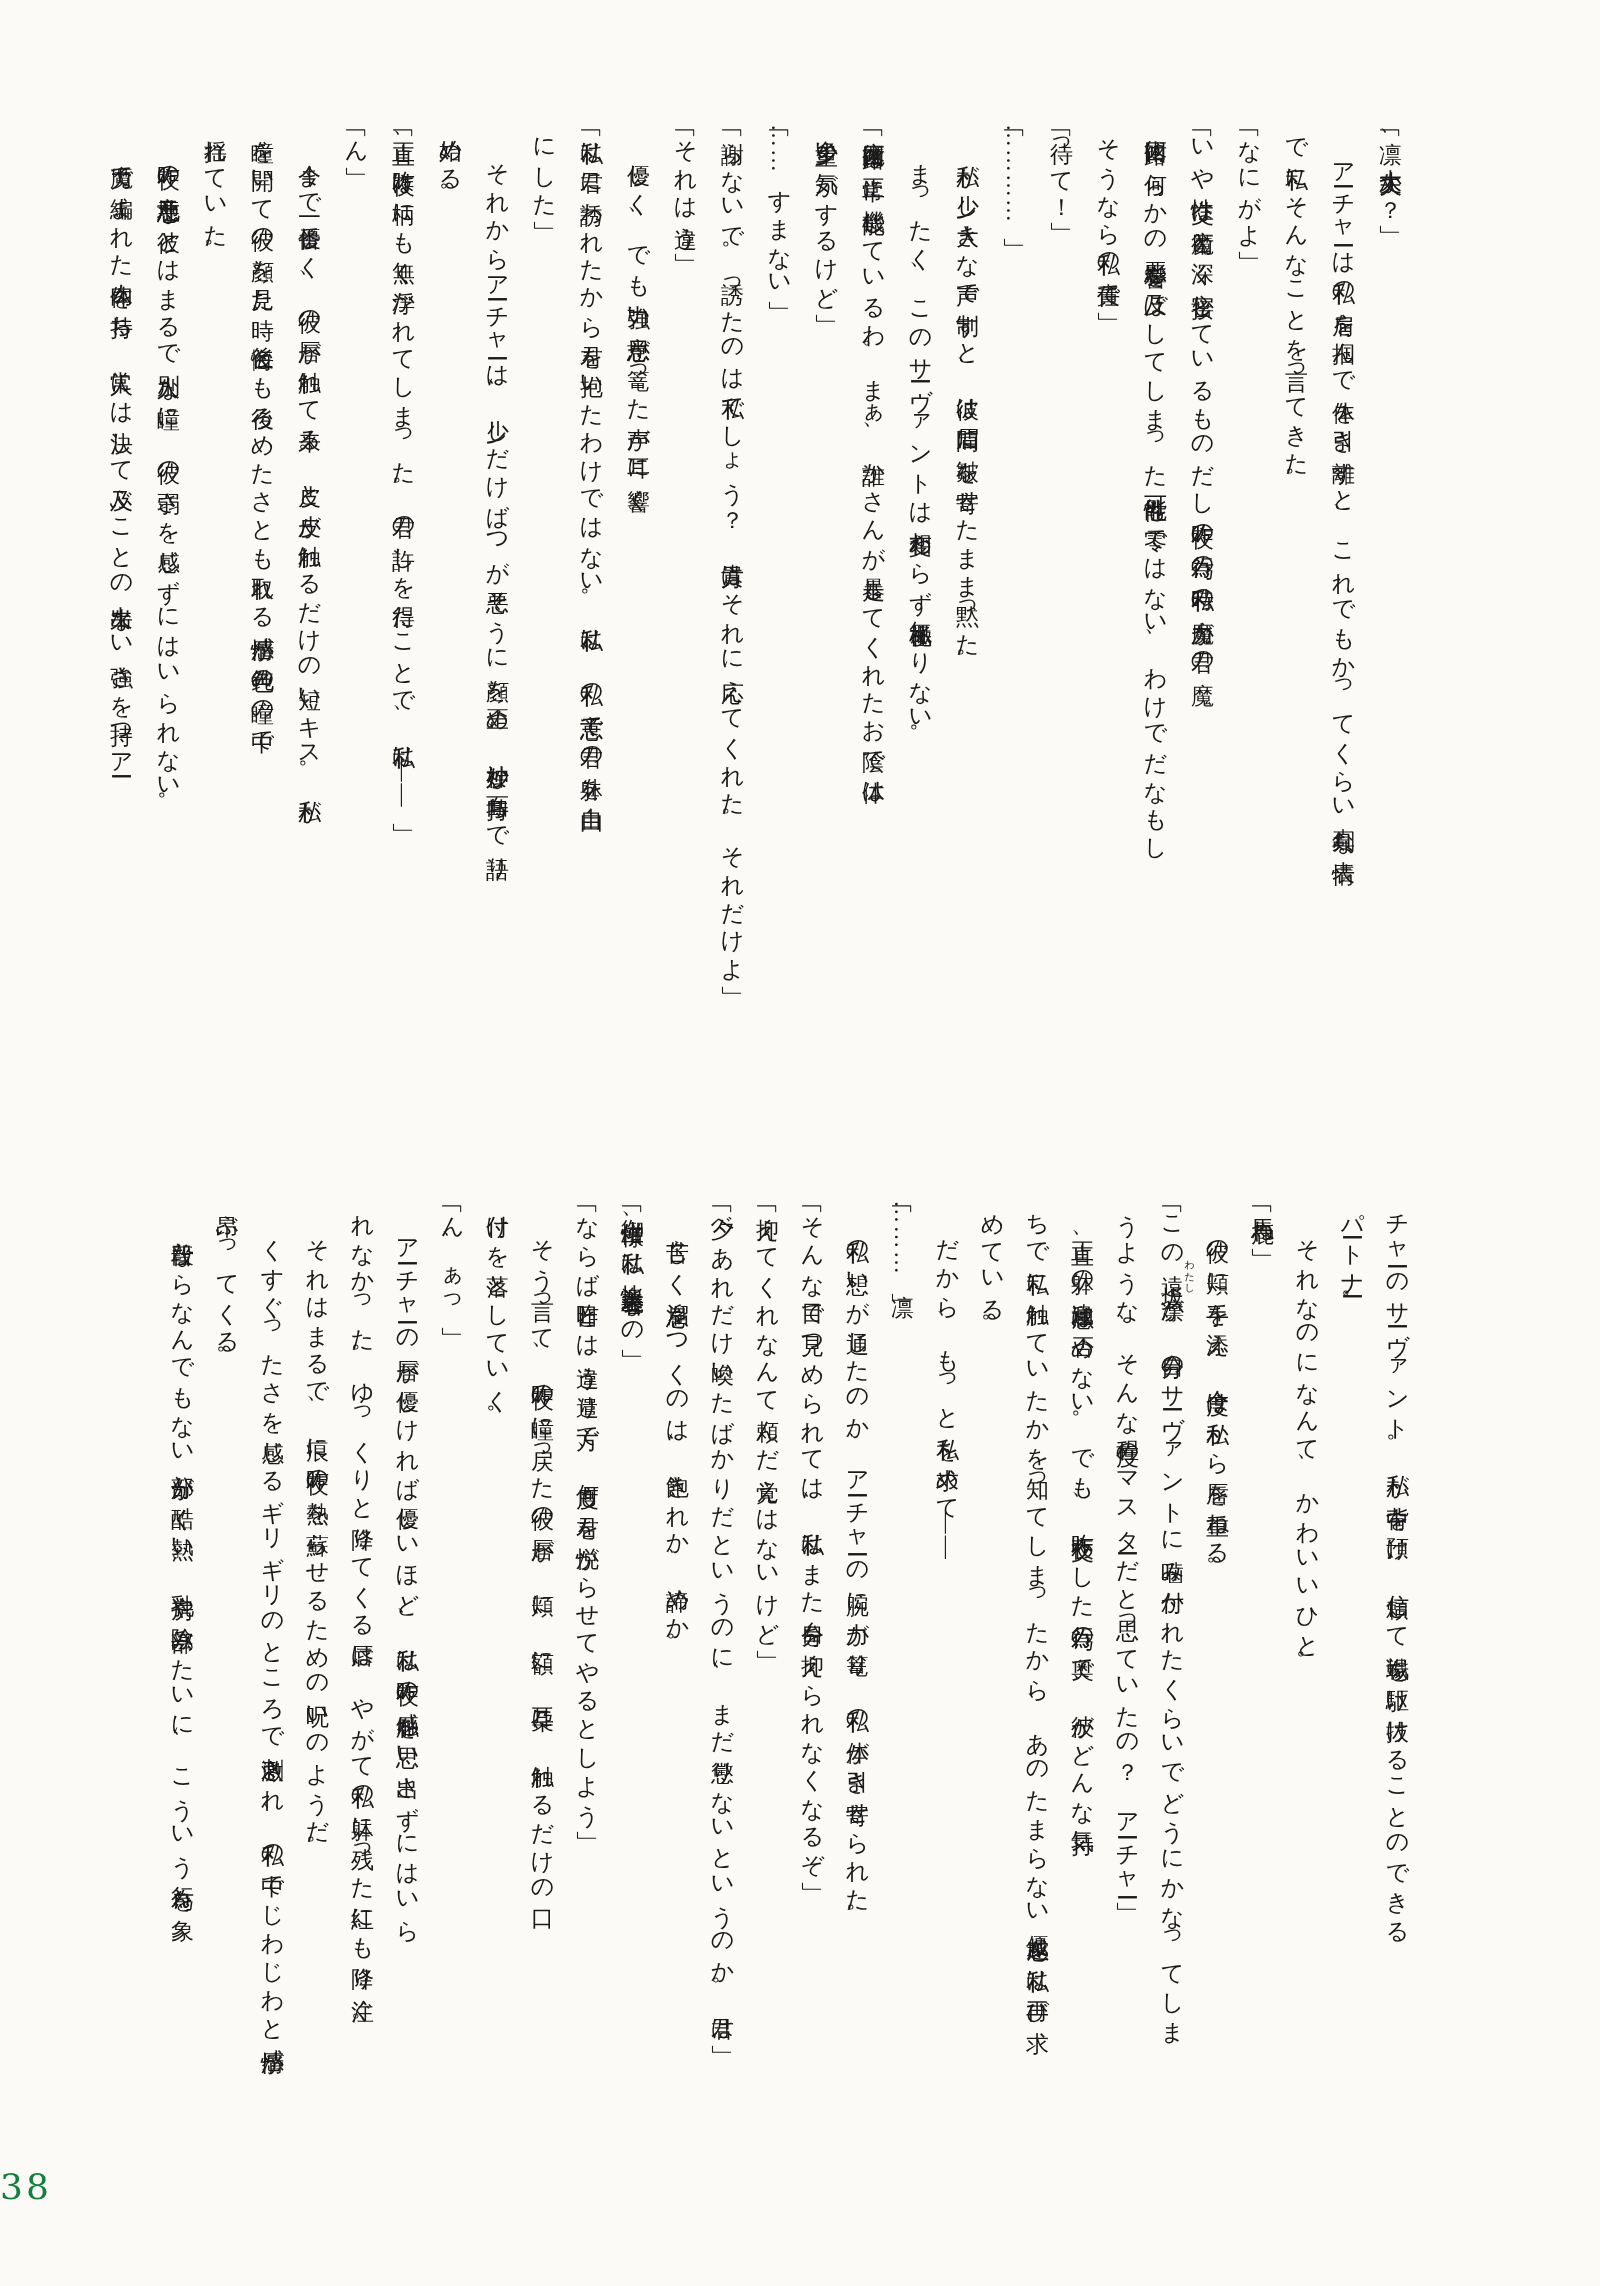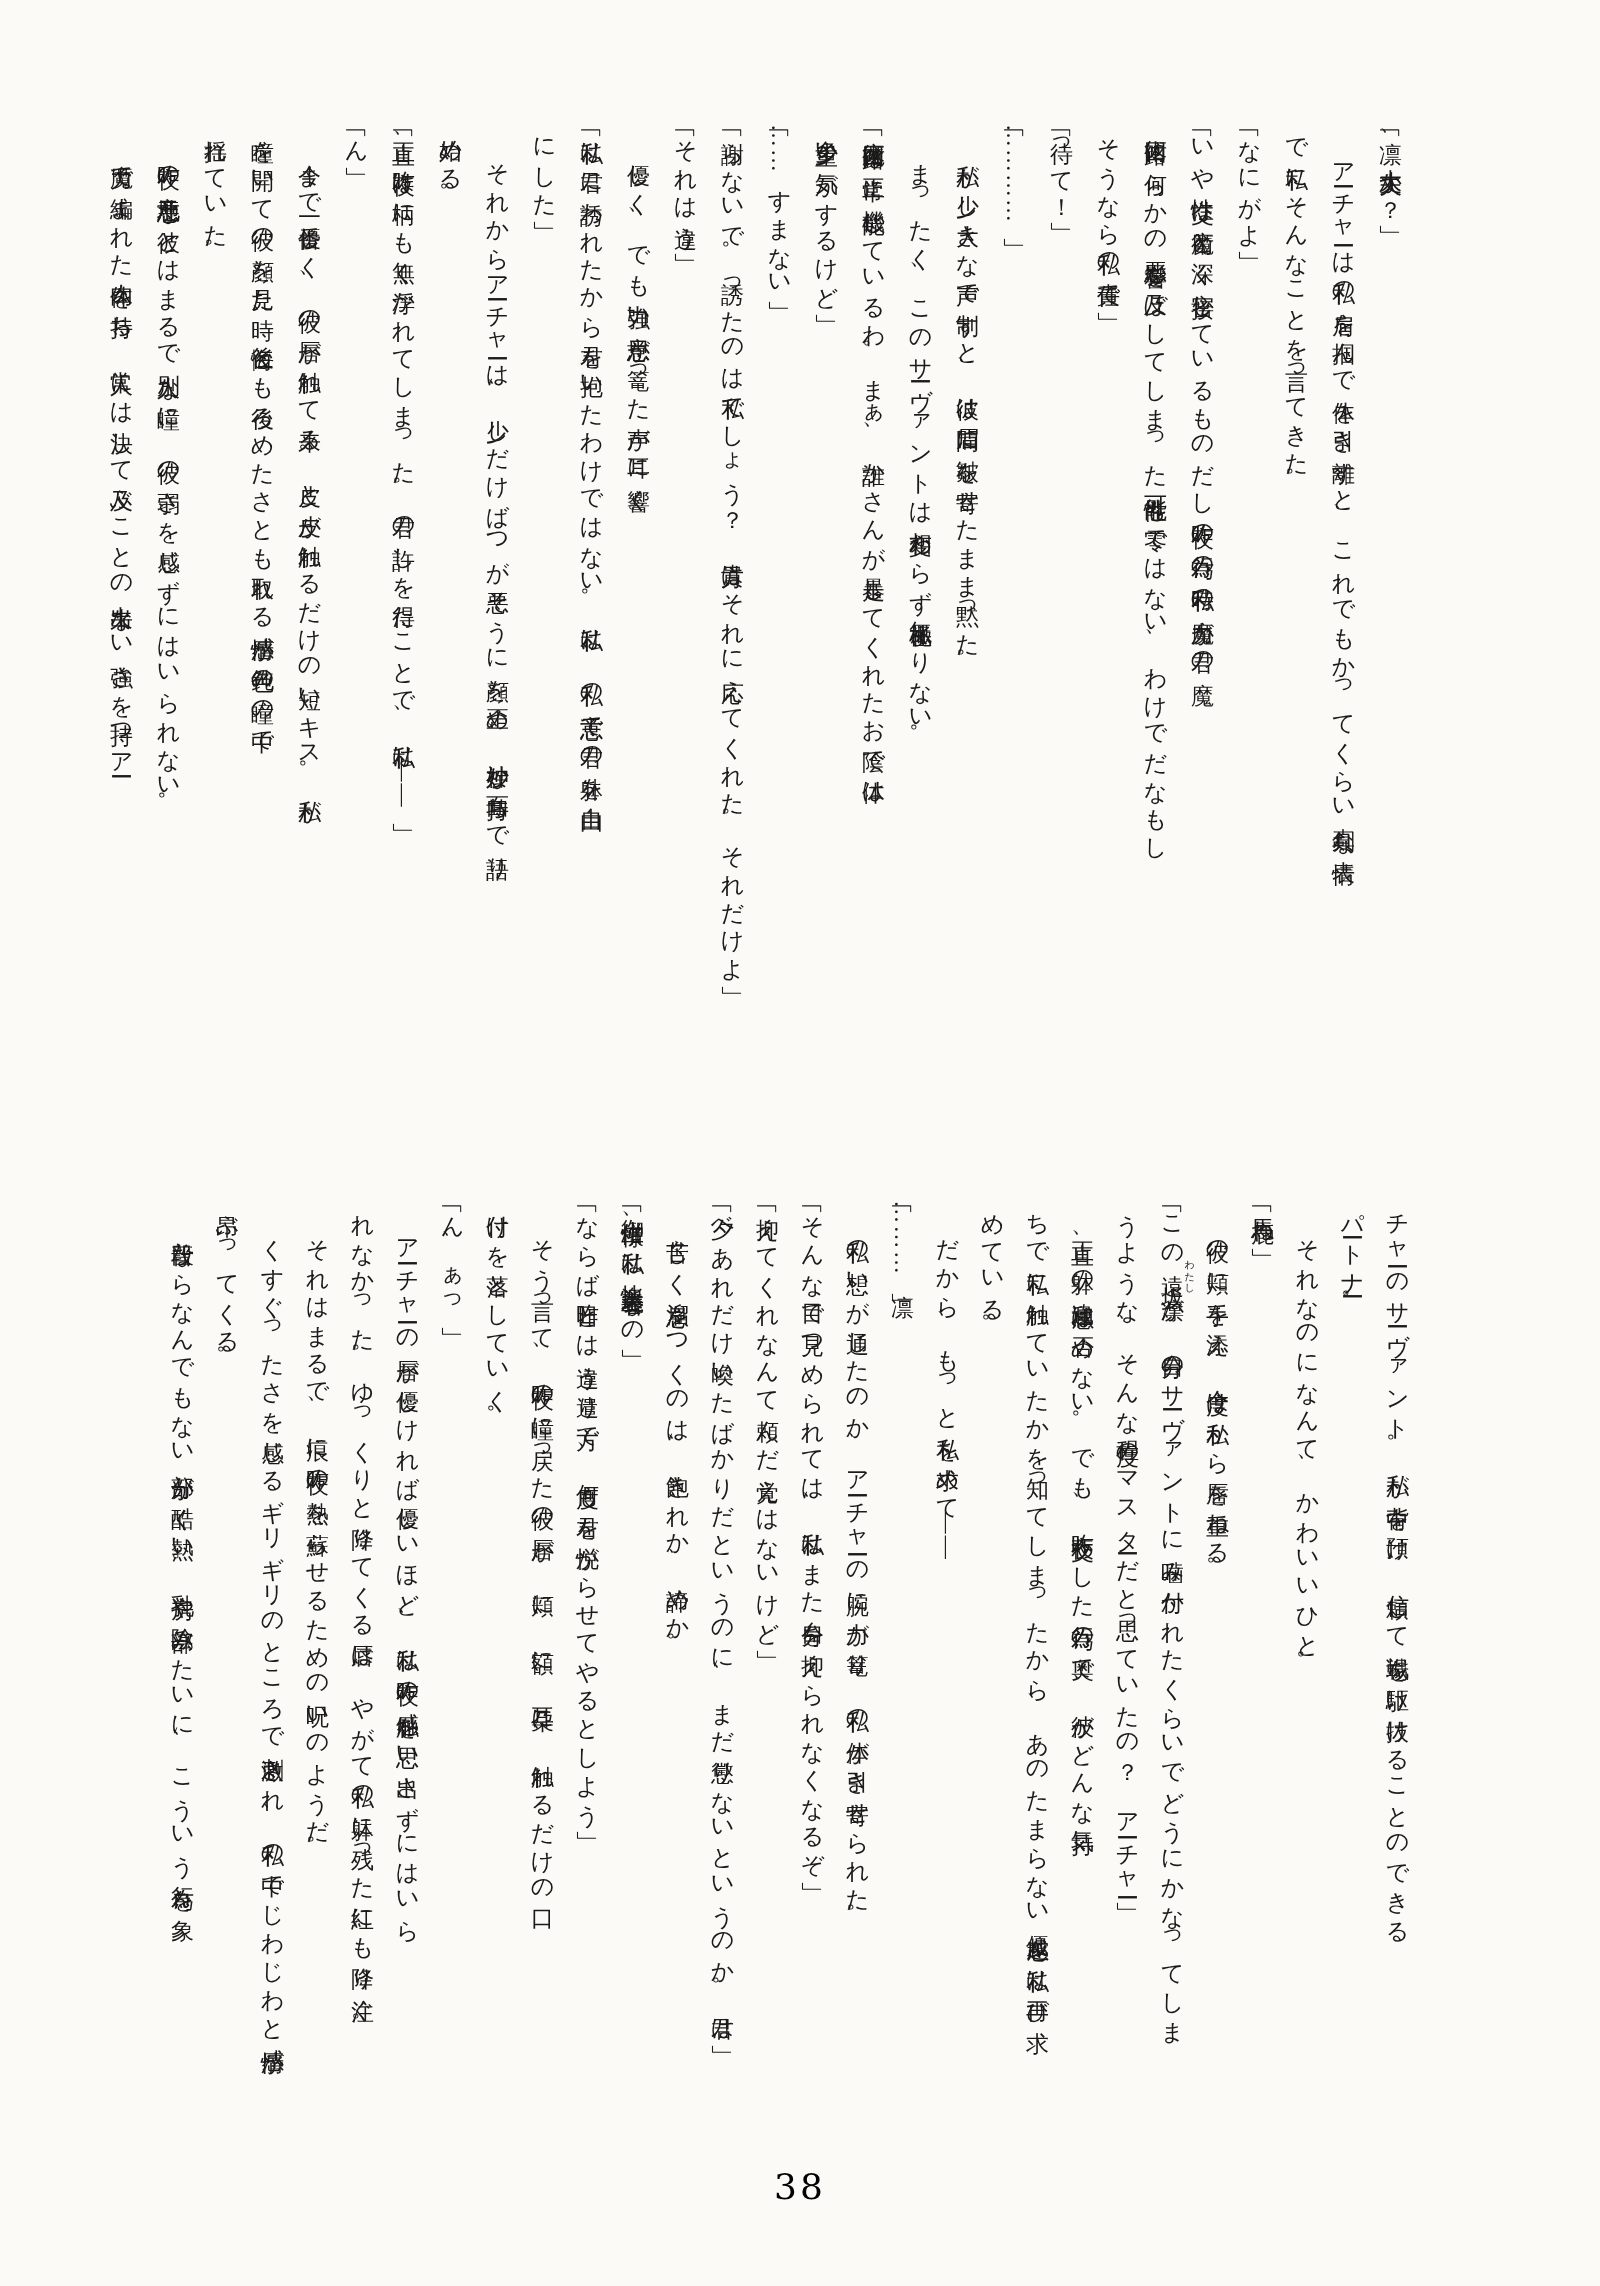--- a/index.html
+++ b/index.html
@@ -34,24 +34,23 @@
     letter-spacing:2.3px;
   }
   ruby rt{
     font-size:10px;
     letter-spacing:0;
     color:#1a1a1a;
   }
   .page-number{
     position:absolute;
     top:2166px;left:0;width:100%;
-    text-align:center;
     font-size:36px;
     letter-spacing:3px;
-    color:#000000;
+    color:#15803d;
     font-family:"DejaVu Serif","Liberation Serif",serif;
   }
 </style>
 </head>
 <body>
 
 <div class="page">
   <section class="text-block block-top">
       <p>「凛、大丈夫か？」</p>
       <p>　アーチャーは私の肩を掴んで体を引き離すと、これでもかってくらい真剣な表情</p>

